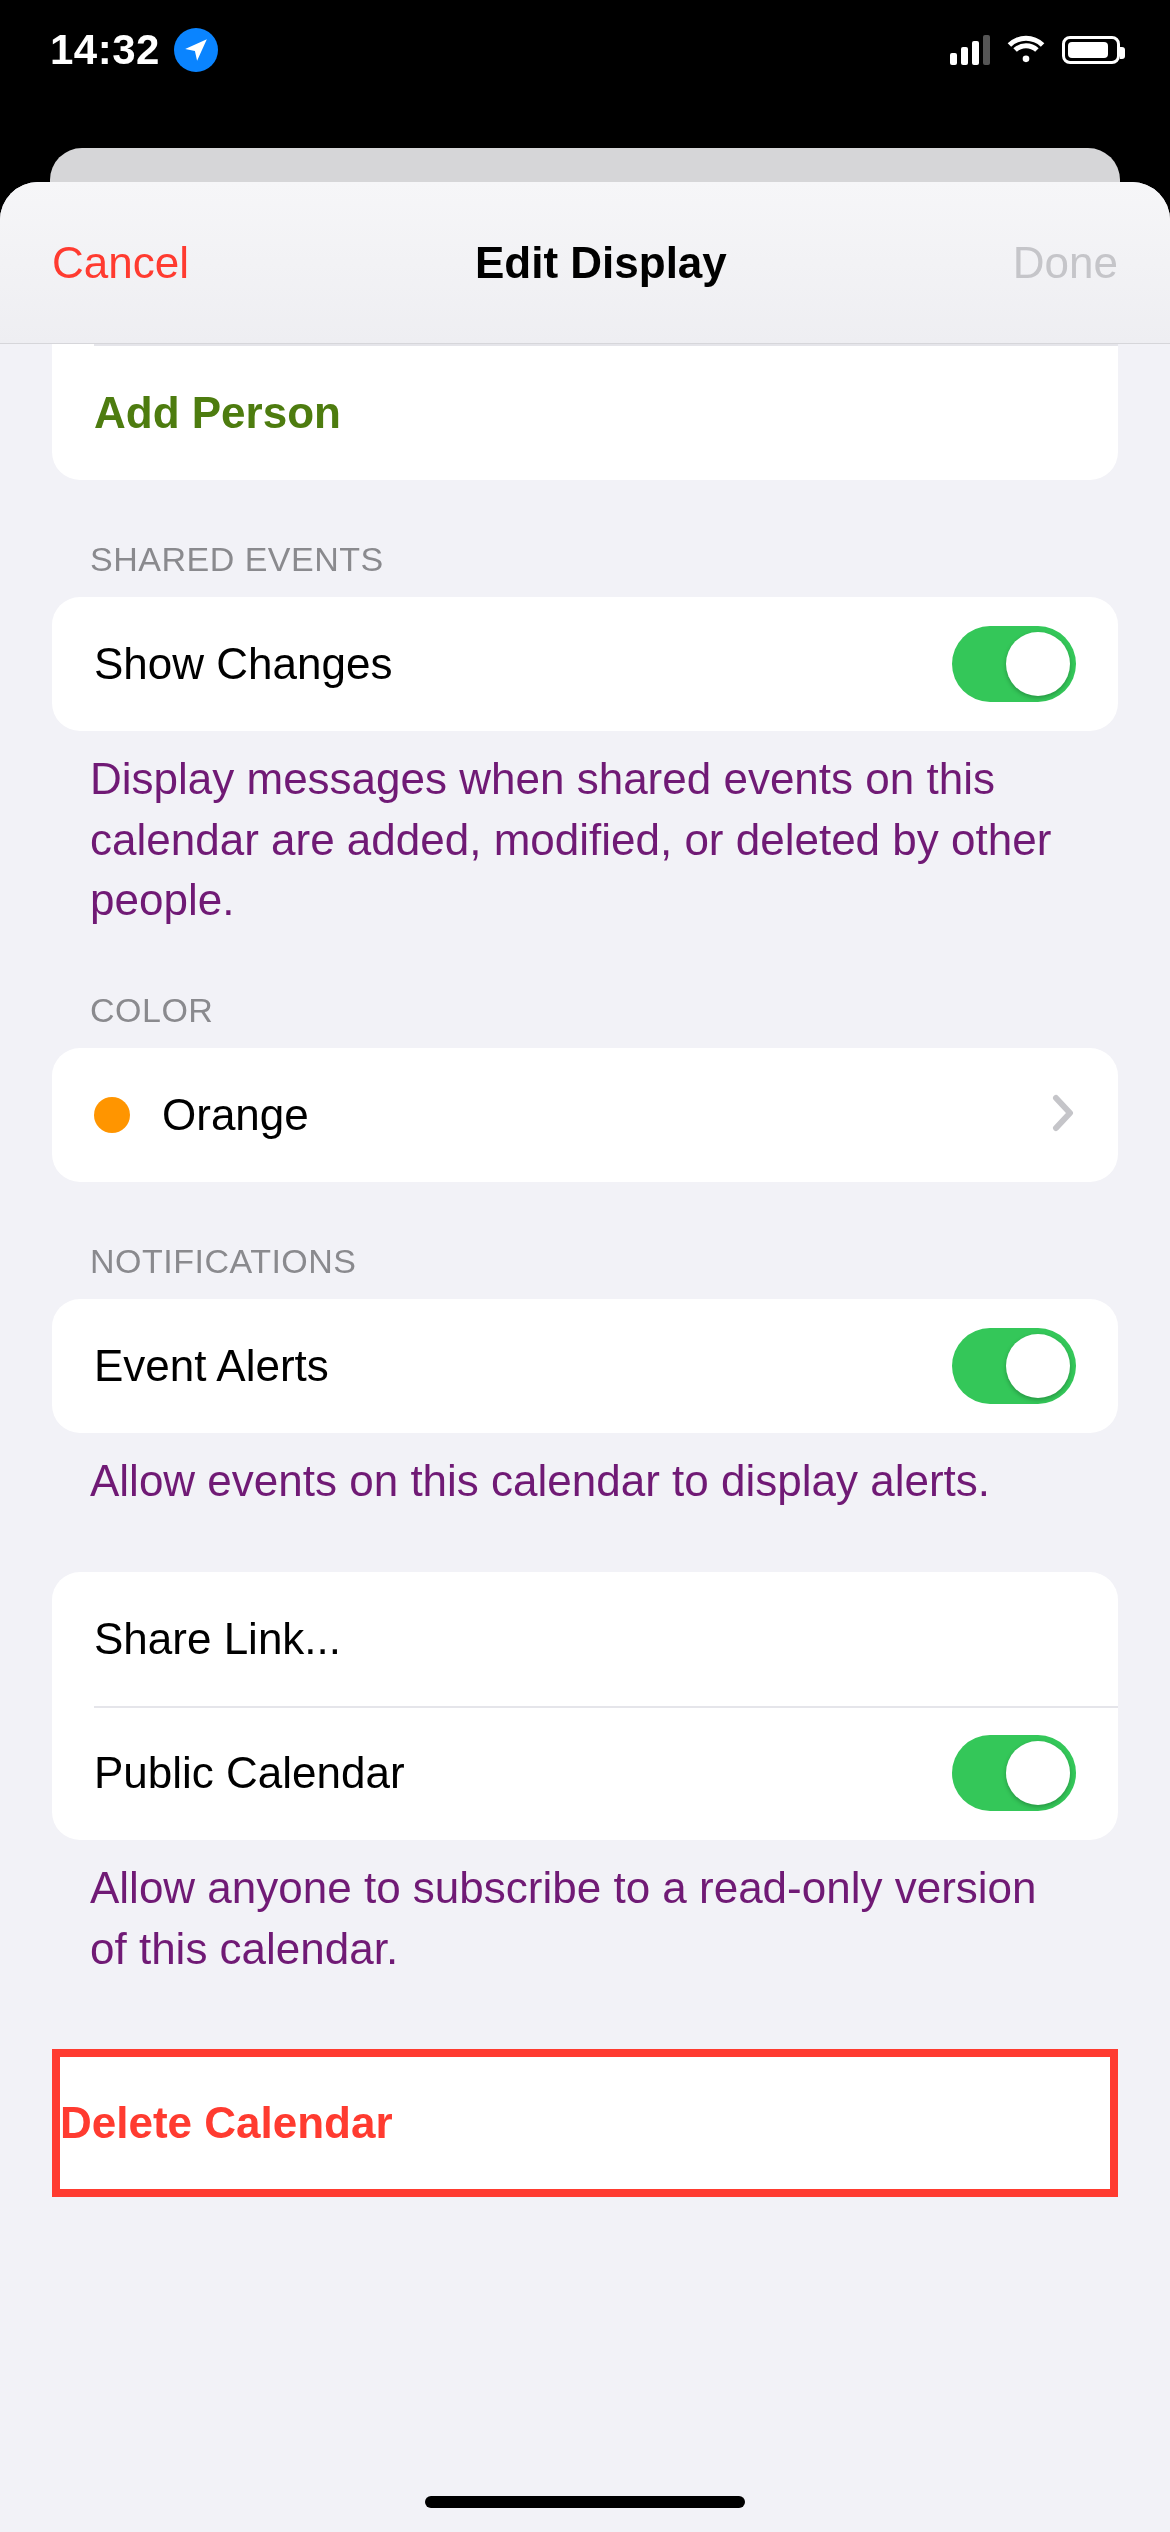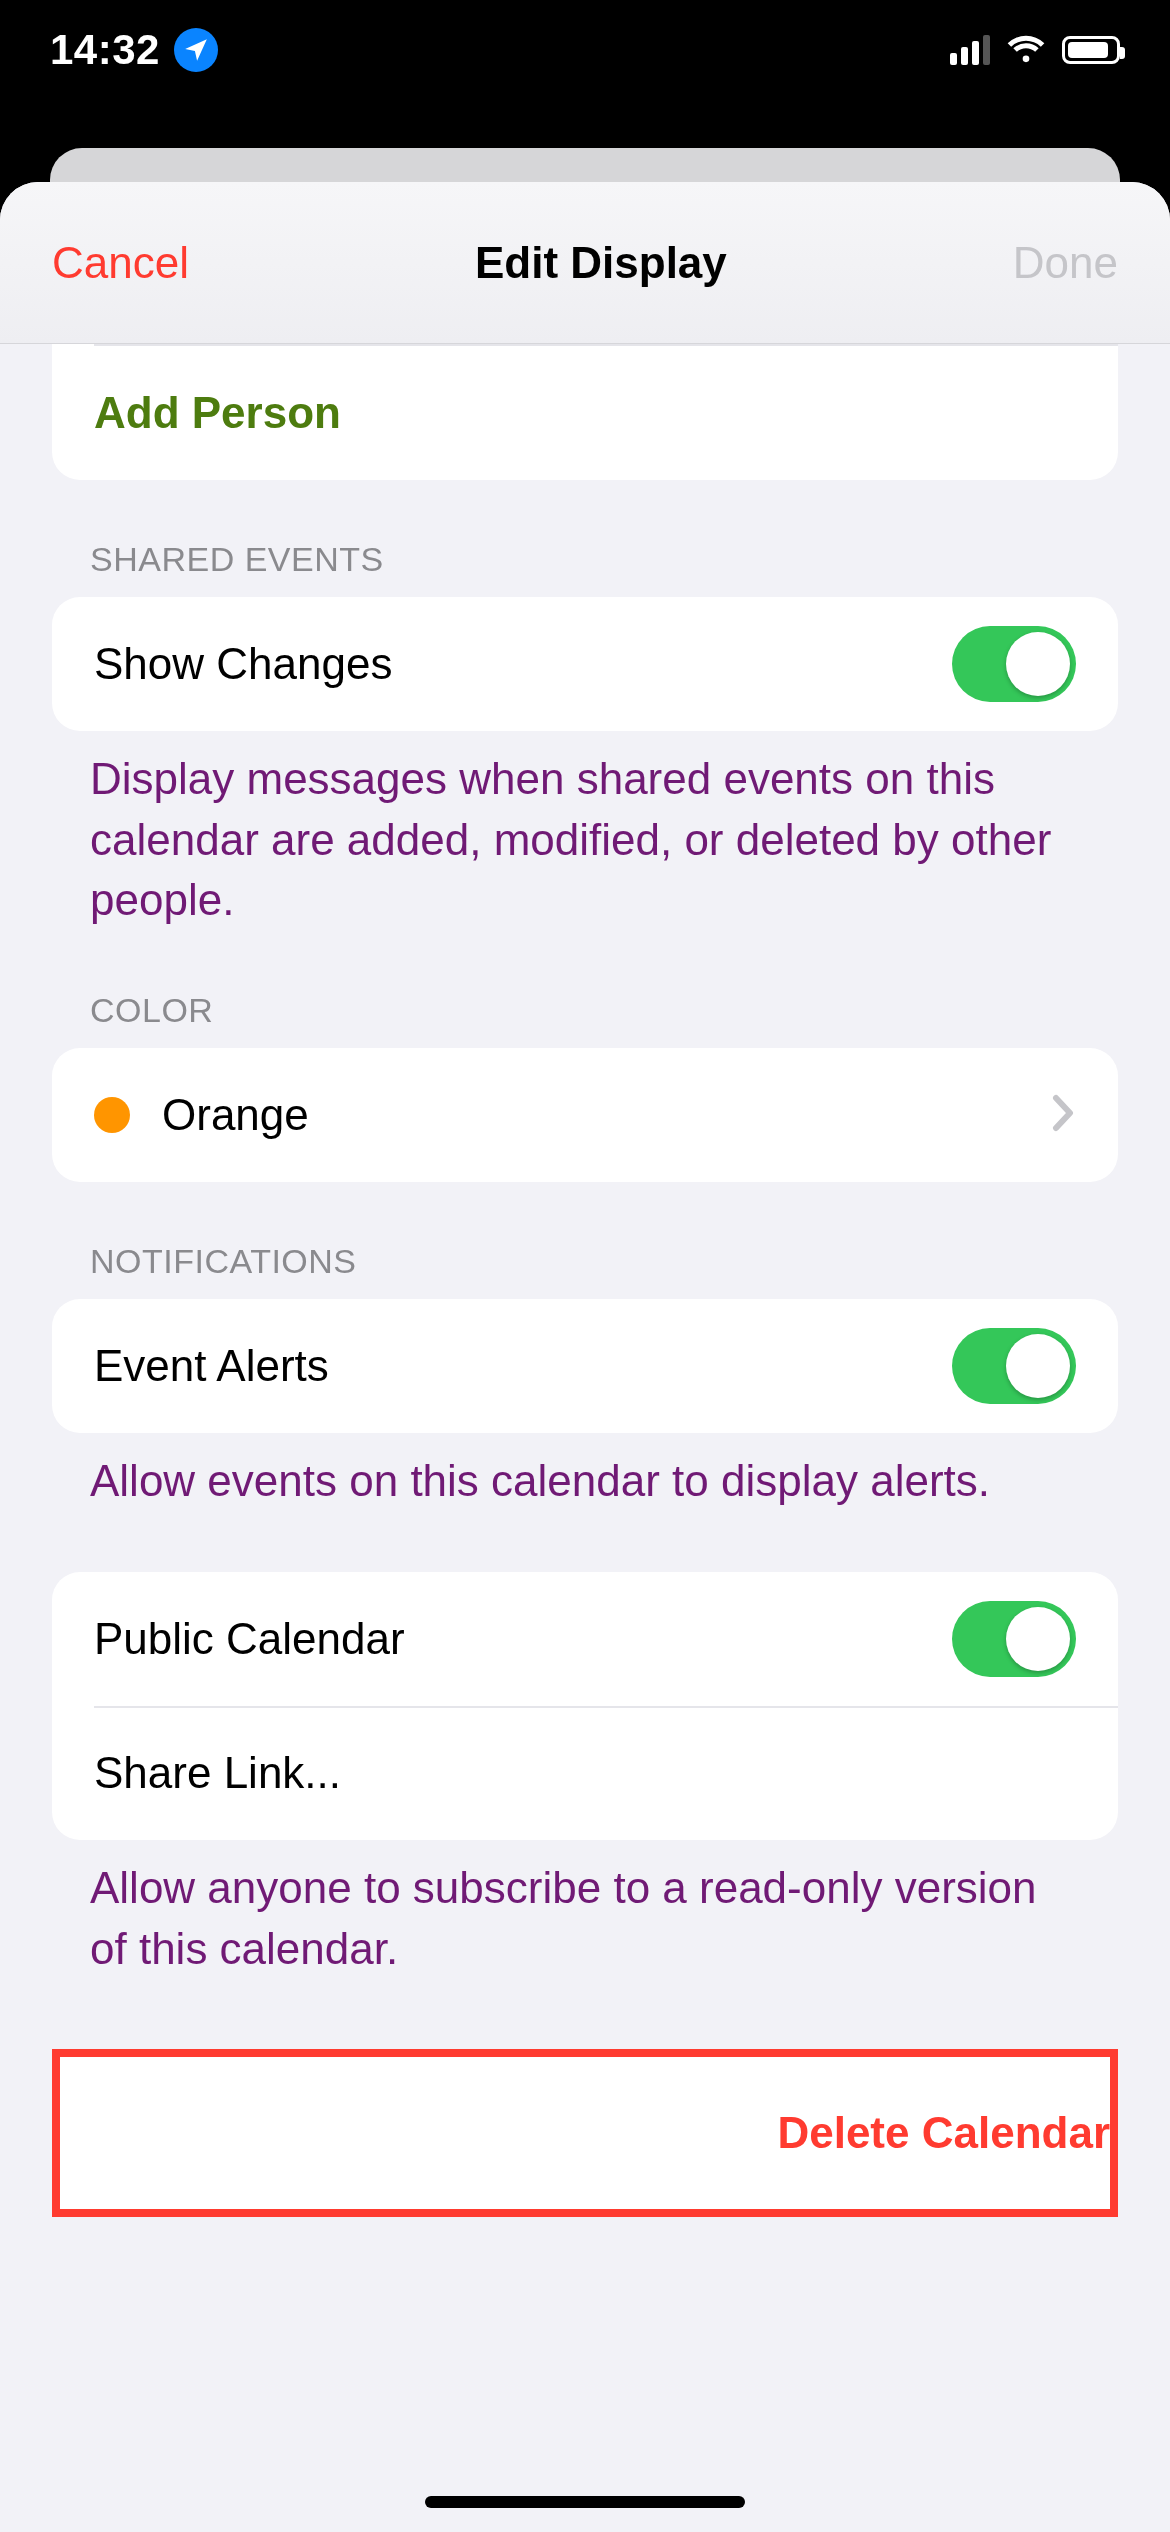--- a/index.html
+++ b/index.html
@@ -180,22 +180,22 @@
   
   .delete-wrap {
     margin-top: 70px;
     border: 8px solid #ff3b30;
     padding: 0;
   }
   .delete-group {
     background:#fff;
   }
   .delete-row {
-    height: 152px;
-    display:flex; align-items:center; justify-content:flex-end;
+    height: 132px;
+    display:flex; align-items:center; justify-content:flex-start;
   }
   .delete-label {
     font-size: 44px;
     font-weight: 600;
     color: #ff3b30;
   }
 
   
   .home-indicator {
     position: absolute;
@@ -288,27 +288,27 @@
         <span class="toggle">
             <i></i>
           </span>
       </div>
     </div>
     <div class="section-footer">Allow events on this calendar to display alerts.</div>
 
     <div style="height:60px"></div>
     <div class="group">
       <div class="row">
+        <span class="row-label">Share Link...</span>
+      </div>
+      <div class="row">
         <span class="row-label">Public Calendar</span>
         <span class="toggle">
             <i></i>
           </span>
-      </div>
-      <div class="row">
-        <span class="row-label">Share Link...</span>
       </div>
     </div>
     <div class="section-footer">Allow anyone to subscribe to a read-only version of this calendar.</div>
 
     <div class="delete-wrap">
       <div class="delete-group">
         <div class="delete-row">
           <span class="delete-label">Delete Calendar</span>
         </div>
       </div>

